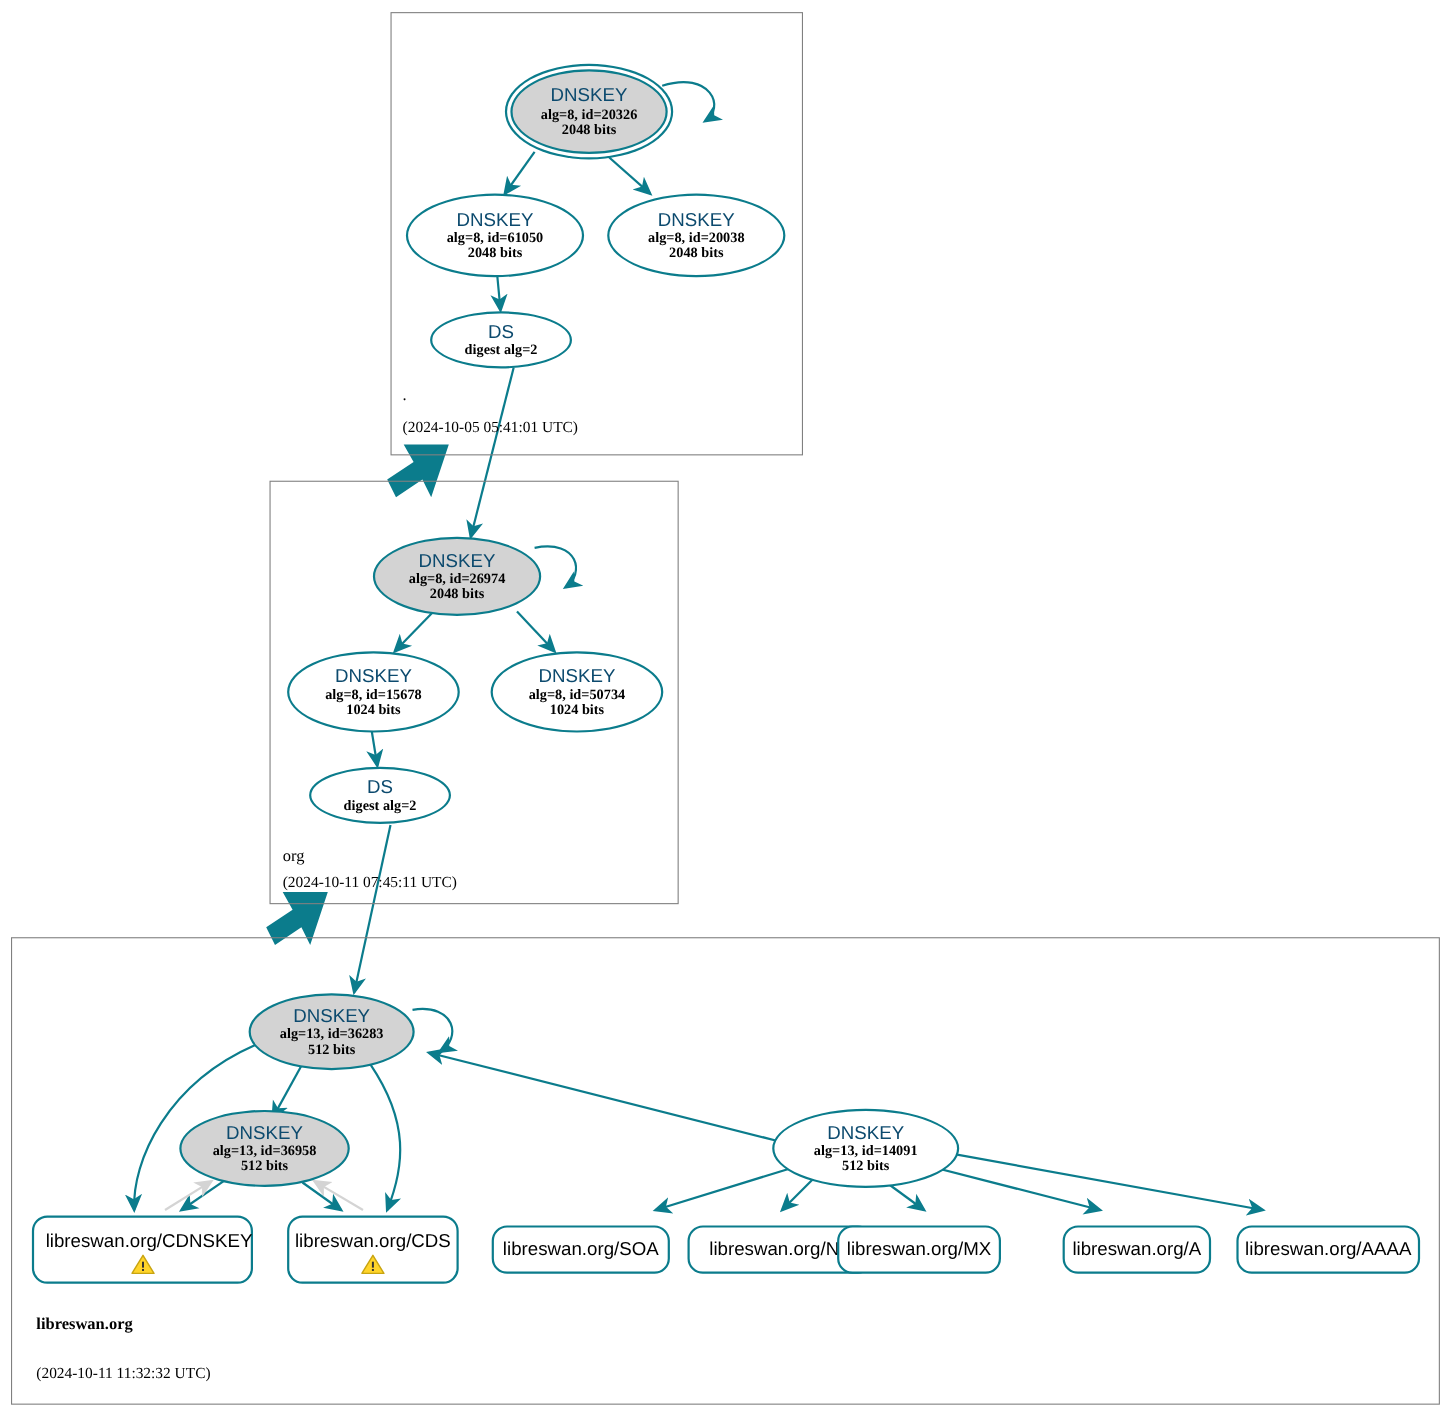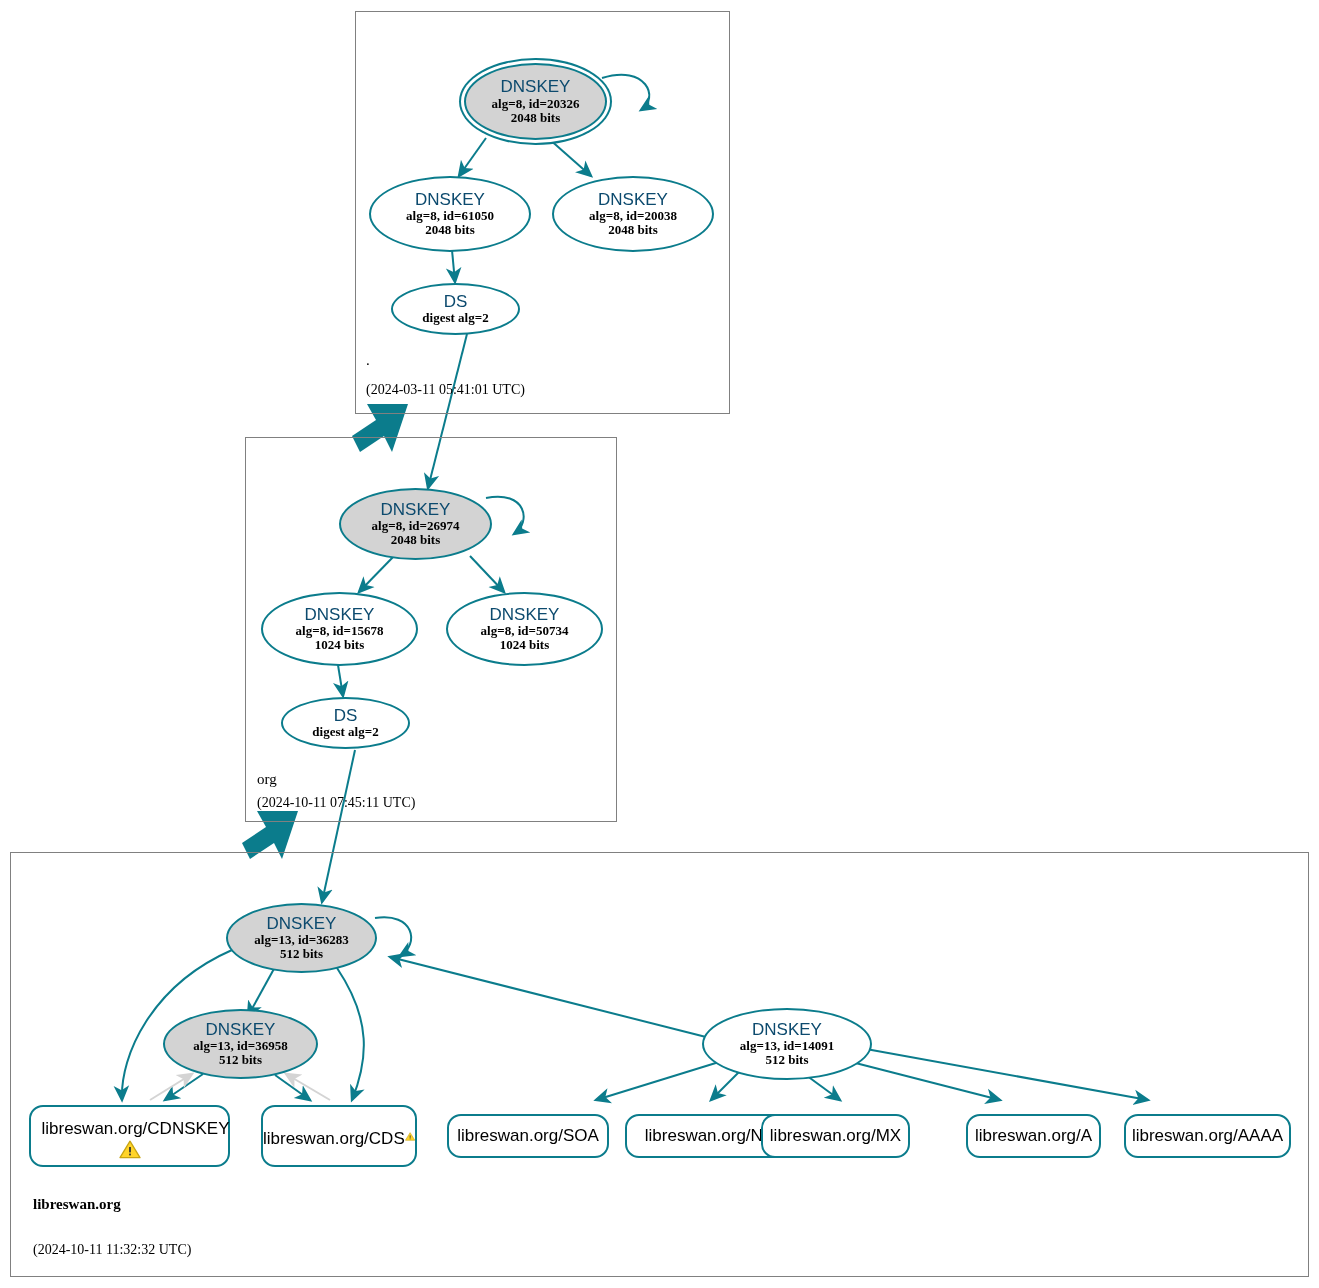--- a/index.html
+++ b/index.html
@@ -90,21 +90,21 @@
     </g>
 
     <g fill="#0b7c8c" stroke="none">
       <path d="M367,404 L408,404 L392,452 L384,436 L360,452 L352,436 L376,420 Z"></path>
       <path d="M257,811 L298,811 L282,859 L274,843 L250,859 L242,843 L266,827 Z"></path>
     </g>
   </svg>
 
   <div class="zone-box" style="left:355px;top:11px;width:375px;height:403px;"></div>
   <div class="zone-label zone-name" style="left:366px;top:352px;">.</div>
-  <div class="zone-label zone-time" style="left:366px;top:382px;">(2024-03-11 05:41:01 UTC)</div>
+  <div class="zone-label zone-time" style="left:366px;top:382px;">(2024-10-05 05:41:01 UTC)</div>
 
   <div class="node ellipse filled dbl" style="left:464px;top:63px;width:143px;height:77px;">
     <div class="ntext">
       <div class="t1">DNSKEY</div>
       <div class="t2">alg=8, id=20326</div>
       <div class="t3">2048 bits</div>
     </div>
   </div>
 
   <div class="node ellipse" style="left:369px;top:176px;width:162px;height:76px;">
@@ -195,21 +195,21 @@
 
   <div class="node rrbox" style="left:29px;top:1105px;width:201px;height:62px;flex-direction:column;">
     <div class="rrlabel" style="margin-top:5px;padding-left:12px;">libreswan.org/CDNSKEY</div>
     <svg class="warn" viewBox="0 0 22 19">
       <path d="M11 1.2 L21 17.6 L1 17.6 Z" fill="#ffd42a" stroke="#c8a411" stroke-width="1.3" stroke-linejoin="round"></path>
       <rect x="10.1" y="7" width="1.8" height="5.4" fill="#333"></rect>
       <rect x="10.1" y="13.6" width="1.8" height="1.8" fill="#333"></rect>
     </svg>
   </div>
 
-  <div class="node rrbox" style="left:261px;top:1105px;width:156px;height:62px;">
+  <div class="node rrbox" style="left:261px;top:1105px;width:156px;height:62px;flex-direction:column;">
     <div class="rrlabel" style="margin-top:5px;">libreswan.org/CDS</div>
     <svg class="warn" viewBox="0 0 22 19">
       <path d="M11 1.2 L21 17.6 L1 17.6 Z" fill="#ffd42a" stroke="#c8a411" stroke-width="1.3" stroke-linejoin="round"></path>
       <rect x="10.1" y="7" width="1.8" height="5.4" fill="#333"></rect>
       <rect x="10.1" y="13.6" width="1.8" height="1.8" fill="#333"></rect>
     </svg>
   </div>
 
   <div class="node rrbox" style="left:447px;top:1114px;width:162px;height:44px;">
     <div class="rrlabel">libreswan.org/SOA</div>

